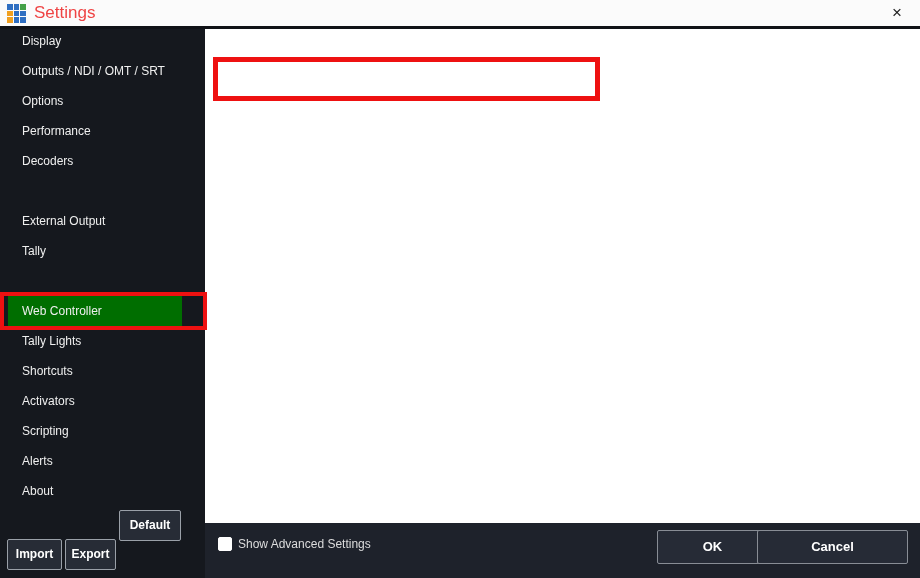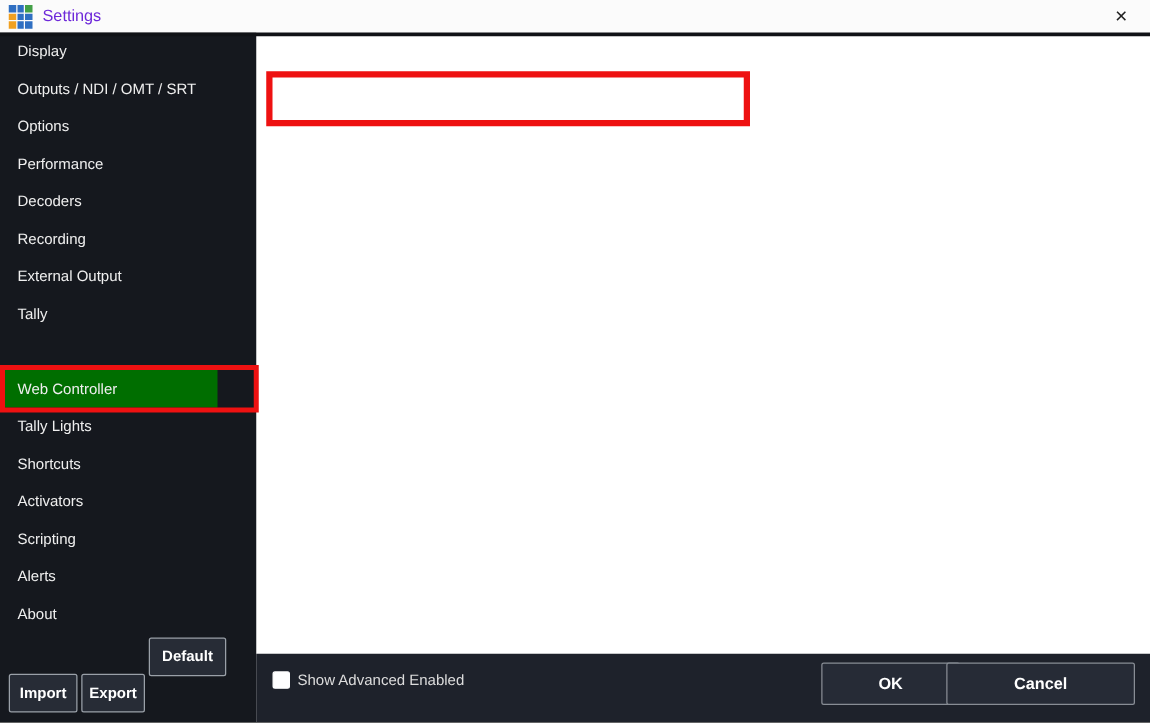--- a/index.html
+++ b/index.html
@@ -9,27 +9,27 @@
 
   
   .titlebar { position:absolute; left:0; top:0; width:920px; height:26px; background:#fbfbfb; z-index:3; }
   .titlebar-sep { position:absolute; left:0; top:26px; width:920px; height:3px; background:#101216; z-index:3; }
   .app-icon { position:absolute; left:7px; top:4px; width:19px; height:19px; display:grid;
               grid-template-columns:repeat(3,1fr); grid-template-rows:repeat(3,1fr); gap:1px; }
   .app-icon span { display:block; }
   .ic1{background:#2f6fc2}.ic2{background:#2f6fc2}.ic3{background:#43a047}
   .ic4{background:#f0a020}.ic5{background:#2f6fc2}.ic6{background:#2f6fc2}
   .ic7{background:#f0a020}.ic8{background:#2f6fc2}.ic9{background:#2f6fc2}
-  .title-text { position:absolute; left:34px; top:0; height:26px; line-height:26px; font-size:13px; color:#6d28d9; }
+  .title-text { position:absolute; left:34px; top:0; height:26px; line-height:26px; font-size:17px; color:#ef4444; }
   .close-btn { position:absolute; right:0; top:0; width:46px; height:26px; text-align:center; line-height:25px;
                font-size:17px; color:#222; cursor:pointer; }
 
   
   .sidebar { position:absolute; left:0; top:26px; width:205px; height:552px; background:#15181e; z-index:2; }
-  .side-item { position:absolute; left:0; width:174px; height:30px; line-height:30px; padding-left:14px;
+  .side-item { position:absolute; left:8px; width:174px; height:30px; line-height:30px; padding-left:14px;
                color:#efefef; font-size:12px; cursor:pointer; white-space:nowrap; }
   .side-item.selected { background:#006e00; }
   .side-footer-btn { position:absolute; height:31px; background:#272c36; border:1px solid #9aa0a8;
                color:#fff; font-size:12px; font-weight:bold; text-align:center; line-height:29px;
                border-radius:2px; cursor:pointer; }
 
   
   .main { position:absolute; left:205px; top:29px; width:715px; height:494px; background:#fff; z-index:1; }
 
   .lbl { position:absolute; font-size:12px; color:#000; white-space:nowrap; }
@@ -102,21 +102,20 @@
     <div class="close-btn">×</div>
   </div>
   <div class="titlebar-sep"></div>
 
   <div class="sidebar">
     <div class="side-item" style="top:0">Display</div>
     <div class="side-item" style="top:30px">Outputs / NDI / OMT / SRT</div>
     <div class="side-item" style="top:60px">Options</div>
     <div class="side-item" style="top:90px">Performance</div>
     <div class="side-item" style="top:120px">Decoders</div>
-    <div class="side-item" style="top:150px">Recording</div>
     <div class="side-item" style="top:180px">External Output</div>
     <div class="side-item" style="top:210px">Tally</div>
     <div class="side-item selected" style="top:270px">Web Controller</div>
     <div class="side-item" style="top:300px">Tally Lights</div>
     <div class="side-item" style="top:330px">Shortcuts</div>
     <div class="side-item" style="top:360px">Activators</div>
     <div class="side-item" style="top:390px">Scripting</div>
     <div class="side-item" style="top:420px">Alerts</div>
     <div class="side-item" style="top:450px">About</div>
 
@@ -203,21 +202,21 @@
   <span class="lbl" style="left:347px;top:432px">Restrict access to LAN only</span>
 
   <span class="lbl right bold" style="left:240px;top:462px;width:80px">TCP API:</span>
   <span class="cb checked" style="left:326px;top:461px">✓</span>
   <span class="lbl" style="left:347px;top:462px">Enabled</span>
   <span class="cb checked" style="left:326px;top:484px">✓</span>
   <span class="lbl" style="left:347px;top:485px">Restrict access to LAN only</span>
 
   <div class="footer">
     <span class="footer-cb"></span>
-    <span class="footer-label">Show Advanced Enabled</span>
+    <span class="footer-label">Show Advanced Settings</span>
     <div class="footer-btn" style="left:452px;width:111px">OK</div>
     <div class="footer-btn" style="left:552px;width:151px">Cancel</div>
   </div>
 
   <div class="annotation sidebar-note"></div>
   <div class="annotation web-note"></div>
 
 </div>
 
 </body></html>

